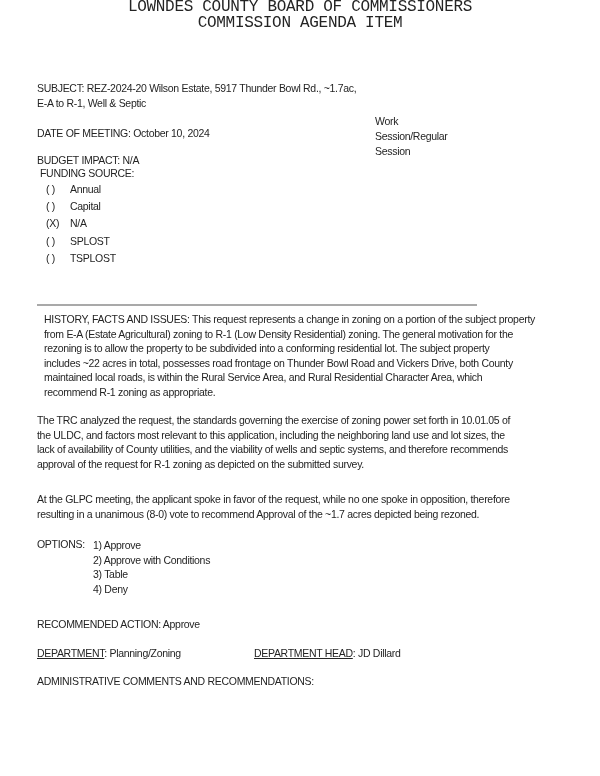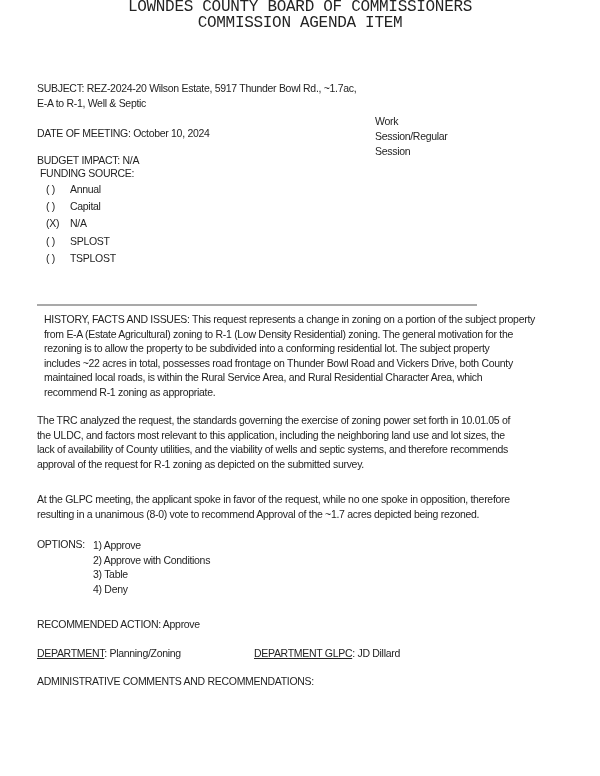--- a/index.html
+++ b/index.html
@@ -120,19 +120,19 @@
 3) Table
 4) Deny</div>
 
   <div class="abs recommended-line">RECOMMENDED ACTION: Approve</div>
 
   <div class="abs department-row">
     <span class="department-block">
       <span class="underlined">DEPARTMENT</span><span>: Planning/Zoning</span>
     </span>
     <span class="department-head-block">
-      <span class="underlined">DEPARTMENT GLPC</span><span>: JD Dillard</span>
+      <span class="underlined">DEPARTMENT HEAD</span><span>: JD Dillard</span>
     </span>
   </div>
 
   <div class="abs admin-line">ADMINISTRATIVE COMMENTS AND RECOMMENDATIONS:</div>
 
 </div>
 
 </body></html>

